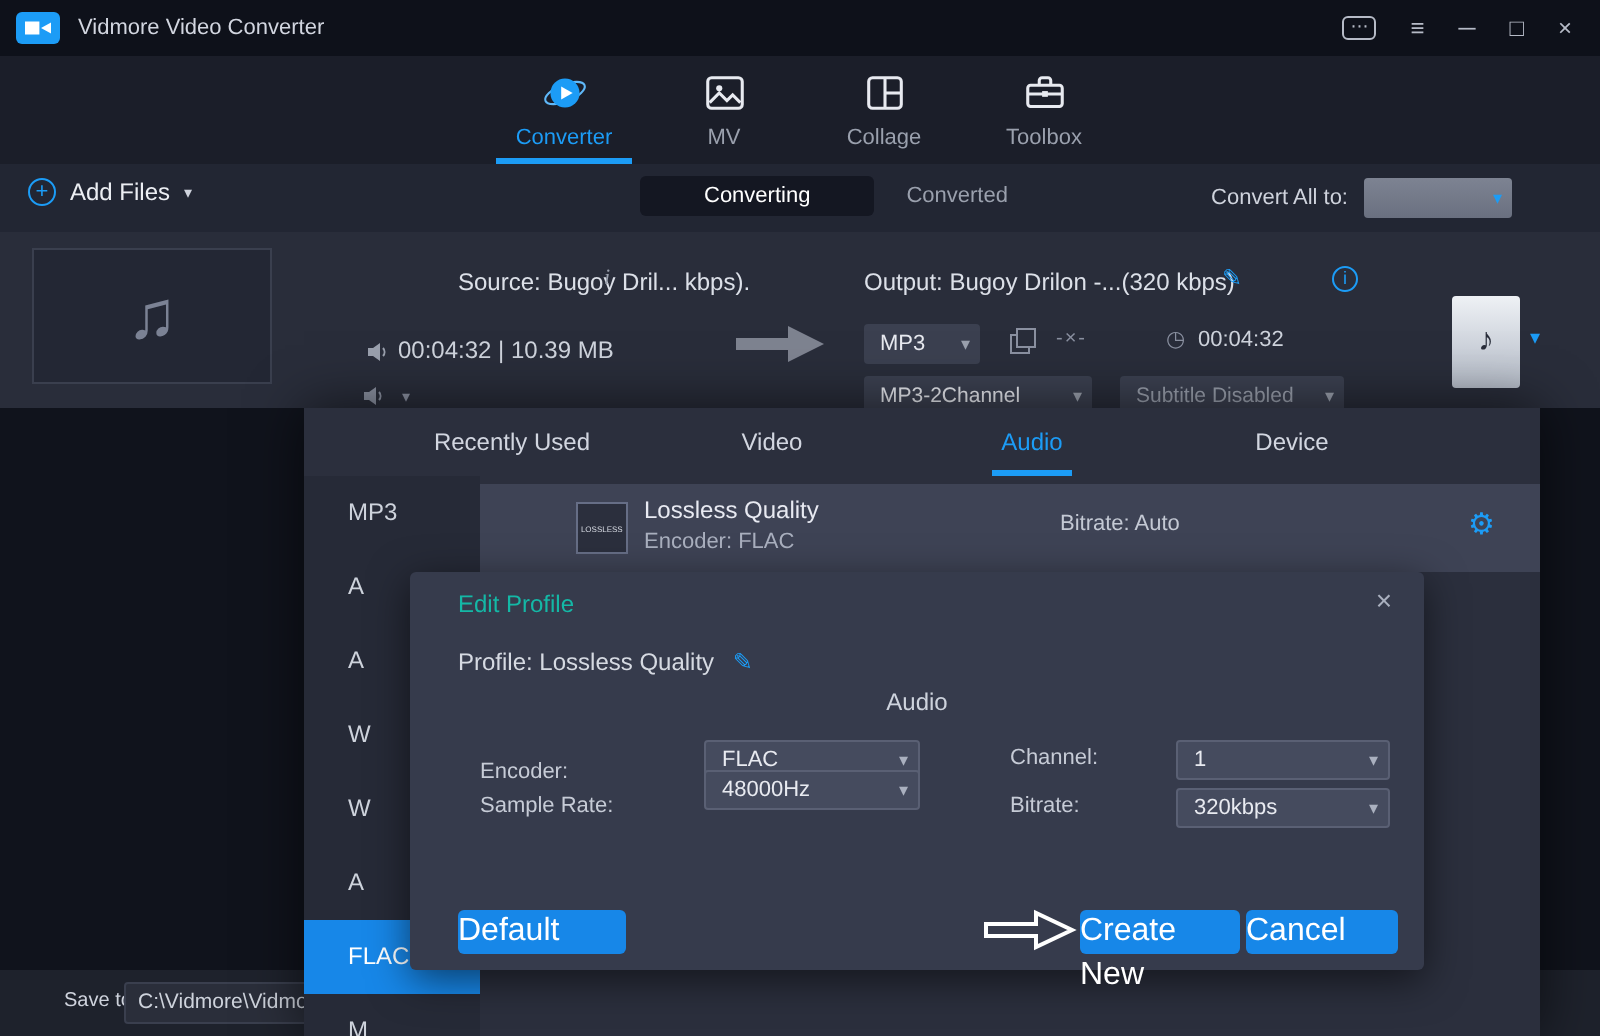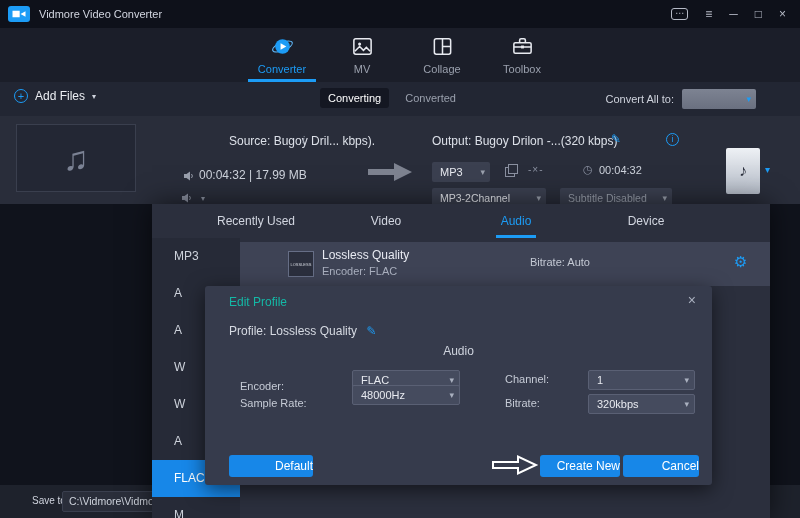--- a/index.html
+++ b/index.html
@@ -23,21 +23,21 @@
   .nav-tab.active .lbl{color:var(--accent,#1C9CF6);}
   .nav-tab.active::after{content:"";position:absolute;left:6px;right:6px;bottom:0;height:3px;background:var(--accent,#1C9CF6);}
 
   
   .toolbar{position:absolute;left:0;top:82px;width:800px;height:34px;background:#222633;}
   .add-files{position:absolute;left:14px;top:7px;display:flex;align-items:center;gap:7px;cursor:pointer;}
   .plus-circle{width:14px;height:14px;border:1px solid var(--accent,#1C9CF6);border-radius:50%;color:var(--accent,#1C9CF6);font-size:11px;line-height:12px;text-align:center;}
   .add-lbl{font-size:12px;color:#eceef3;}
   .small-caret{font-size:8px;color:#cfd3dd;}
   .convert-tabs{position:absolute;left:320px;top:6px;display:flex;align-items:center;gap:16px;}
-  .converting{background:#141722;color:#fff;font-size:11px;padding:4px 8px;border-radius:3px;cursor:pointer;}
+  .converting{background:#141722;color:#fff;font-size:11px;padding:4px 32px;border-radius:3px;cursor:pointer;}
   .converted{color:#9aa0ad;font-size:11px;cursor:pointer;}
   .convert-all{position:absolute;right:44px;top:7px;display:flex;align-items:center;gap:8px;}
   .ca-label{font-size:11px;color:#cfd3dd;}
   .ca-select{width:74px;height:20px;background:linear-gradient(#7d8392,#6a7080);border-radius:2px;position:relative;cursor:pointer;}
   .ca-select .sel-caret{position:absolute;right:5px;top:5px;font-size:9px;color:var(--accent,#1C9CF6);}
 
   
   .file-row{position:absolute;left:0;top:116px;width:800px;height:88px;background:#292d3a;}
   .thumb{position:absolute;left:16px;top:8px;width:120px;height:68px;background:#232734;border:1px solid #3a3f4e;display:flex;align-items:center;justify-content:center;}
   .thumb .note{font-size:34px;color:#7b8294;}
@@ -93,21 +93,21 @@
   
   .dialog{position:absolute;left:53px;top:82px;width:507px;height:199px;background:#363b4c;border-radius:3px;box-shadow:0 5px 20px rgba(0,0,0,.55);}
   .dlg-title{position:absolute;left:24px;top:9px;font-size:12px;color:#14b8a6;}
   .dlg-close{position:absolute;right:16px;top:6px;font-size:14px;color:#aab0bf;cursor:pointer;}
   .dlg-profile{position:absolute;left:24px;top:38px;font-size:12px;color:#d6dae2;}
   .dlg-pencil{color:var(--accent,#1C9CF6);margin-left:6px;font-size:12px;cursor:pointer;}
   .dlg-section{position:absolute;left:0;right:0;top:58px;text-align:center;font-size:12px;color:#ced3dd;}
   .f-label{position:absolute;font-size:11px;color:#c6cbd6;}
   .dlg-select{position:absolute;height:20px;background:#454b5e;border:1px solid #5a6074;border-radius:2px;font-size:11px;color:#e8eaf0;line-height:18px;padding-left:8px;cursor:pointer;}
   .dlg-select .sel-caret{position:absolute;right:5px;top:0;font-size:9px;color:#aab0bf;line-height:18px;}
-  .btn{position:absolute;height:22px;background:var(--button,#1787E8);color:#fff;font-size:12px;line-height:22px;text-align:right;border-radius:3px;cursor:pointer;}
+  .btn{position:absolute;height:22px;background:var(--button,#1787E8);color:#fff;font-size:16px;line-height:22px;text-align:left;border-radius:3px;cursor:pointer;}
   .annot-arrow{position:absolute;left:286px;top:167px;}
 </style>
 </head>
 <body>
 
 <div class="titlebar">
   <svg class="app-icon" viewBox="0 0 22 16">
     <rect width="22" height="16" rx="3" fill="#1C9CF6"></rect>
     <path d="M4.5 4.8 h7.2 v6.4 H4.5 Z M12.5 8 l5 -2.8 v5.6 Z" fill="#fff"></path>
   </svg>
@@ -180,21 +180,21 @@
 <div class="file-row">
   <div class="thumb">
     <span class="note">♫</span>
   </div>
   <span class="src-title">Source: Bugoy Dril... kbps).</span>
   <span class="src-info">i</span>
   <svg class="speaker" viewBox="0 0 12 12">
     <path d="M1 4 h2.5 L7 1.5 v9 L3.5 8 H1 Z" fill="#9aa0ad"></path>
     <path d="M8.5 4 a3 3 0 0 1 0 4" stroke="#9aa0ad" stroke-width="1" fill="none"></path>
   </svg>
-  <span class="dur-size">00:04:32 | 17.99 MB</span>
+  <span class="dur-size">00:04:32 | 10.39 MB</span>
   <div class="mini-icons">
     <svg width="12" height="12" viewBox="0 0 12 12">
       <path d="M1 4 h2.5 L7 1.5 v9 L3.5 8 H1 Z" fill="#8a90a0"></path>
       <path d="M8.5 4 a3 3 0 0 1 0 4" stroke="#8a90a0" stroke-width="1" fill="none"></path>
     </svg>
     <span class="mi-caret">▾</span>
   </div>
   <svg class="mid-arrow" width="48" height="24" viewBox="0 0 48 24">
     <path d="M2 9 H28 V3 L46 12 L28 21 V15 H2 Z" fill="#8d93a0" opacity="0.85"></path>
   </svg>

